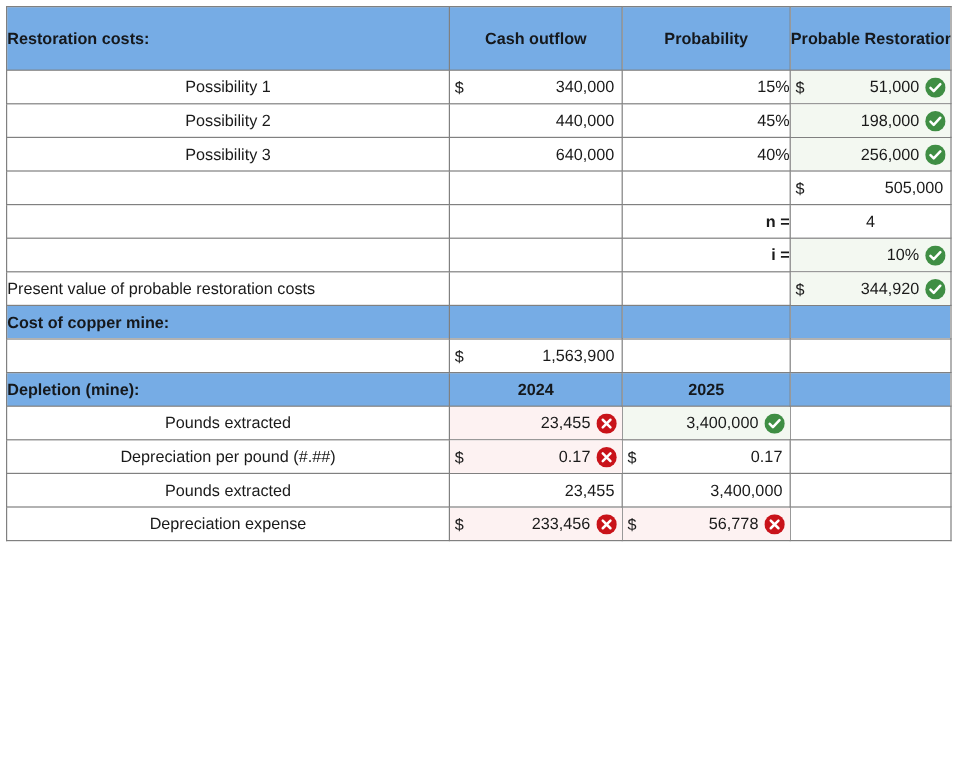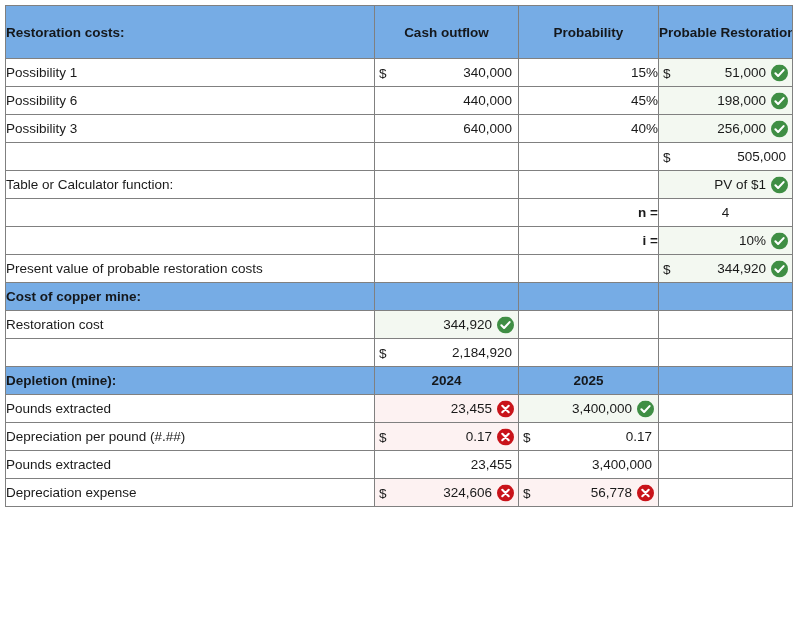--- a/index.html
+++ b/index.html
@@ -42,21 +42,21 @@
     background:#76ACE5;
     font-weight:bold;
     font-size:13.5px;
     color:#15181c;
   }
   .hdr-left{ padding-left:7px; text-align:left;}
   .hdr-ctr{ text-align:center; }
   .hdr-wrap{ white-space:normal; line-height:15px; text-align:center;}
 
   .lbl{ padding-left:8px; text-align:left;}
-  .lbl-ind{ padding-left:40px; text-align:left;}
+  .lbl-ind{ padding-left:40px; text-align:center;}
   .bold{font-weight:bold;}
 
   
   .money{position:relative;}
   .money .cur{
     position:absolute;left:4px;top:50%;transform:translateY(-50%);
   }
   .money .val{
     display:block;text-align:right;padding-right:6px;
   }
@@ -117,21 +117,21 @@
         <span class="mark">
           <svg width="17" height="17" viewBox="0 0 17 17">
                 <circle cx="8.5" cy="8.5" r="8.5" fill="#3F8E44"></circle>
                 <path d="M4.4 8.8 L7.1 11.5 L12.6 5.6" stroke="#fff" stroke-width="2.1" fill="none" stroke-linecap="round" stroke-linejoin="round"></path>
               </svg>
         </span>
       </td>
     </tr>
 
     <tr>
-      <td class="lbl-ind">Possibility 6</td>
+      <td class="lbl-ind">Possibility 2</td>
       <td class="money">
         <span class="cur"></span>
         <span class="val">440,000</span>
       </td>
       <td class="plain">45%</td>
       <td class="money has-icon fill-ok">
         <span class="cur"></span>
         <span class="val">198,000</span>
         <span class="mark">
           <svg width="17" height="17" viewBox="0 0 17 17">
@@ -164,34 +164,20 @@
     <tr>
       <td class="lbl"></td>
       <td class="blank"></td>
       <td class="blank"></td>
       <td class="money tot-top">
         <span class="cur">$</span>
         <span class="val">505,000</span>
       </td>
     </tr>
 
-    <tr>
-      <td class="lbl">Table or Calculator function:</td>
-      <td class="blank"></td>
-      <td class="blank"></td>
-      <td class="plain has-icon fill-ok" style="position:relative;">
-        <span>PV of $1</span>
-        <span class="mark">
-          <svg width="17" height="17" viewBox="0 0 17 17">
-                <circle cx="8.5" cy="8.5" r="8.5" fill="#3F8E44"></circle>
-                <path d="M4.4 8.8 L7.1 11.5 L12.6 5.6" stroke="#fff" stroke-width="2.1" fill="none" stroke-linecap="round" stroke-linejoin="round"></path>
-              </svg>
-        </span>
-      </td>
-    </tr>
 
     <tr>
       <td class="lbl"></td>
       <td class="blank"></td>
       <td class="plain bold">n =</td>
       <td class="ctr">4</td>
     </tr>
 
     <tr>
       <td class="lbl"></td>
@@ -226,41 +212,26 @@
 
     <tr>
       <td class="hdr hdr-left">Cost of copper mine:</td>
       <td class="hdr"></td>
       <td class="hdr"></td>
       <td class="hdr"></td>
     </tr>
 
 
 
-    <tr>
-      <td class="lbl-ind">Restoration cost</td>
-      <td class="money has-icon fill-ok">
-        <span class="cur"></span>
-        <span class="val">344,920</span>
-        <span class="mark">
-          <svg width="17" height="17" viewBox="0 0 17 17">
-                <circle cx="8.5" cy="8.5" r="8.5" fill="#3F8E44"></circle>
-                <path d="M4.4 8.8 L7.1 11.5 L12.6 5.6" stroke="#fff" stroke-width="2.1" fill="none" stroke-linecap="round" stroke-linejoin="round"></path>
-              </svg>
-        </span>
-      </td>
-      <td class="nob"></td>
-      <td class="nob"></td>
-    </tr>
 
     <tr>
       <td class="lbl"></td>
       <td class="money tot-top dbl-bottom">
         <span class="cur">$</span>
-        <span class="val">2,184,920</span>
+        <span class="val">1,563,900</span>
       </td>
       <td class="nob"></td>
       <td class="nob"></td>
     </tr>
 
     <tr>
       <td class="hdr hdr-left">Depletion (mine):</td>
       <td class="hdr hdr-ctr">2024</td>
       <td class="hdr hdr-ctr">2025</td>
       <td class="hdr"></td>
@@ -323,21 +294,21 @@
         <span class="cur"></span>
         <span class="val">3,400,000</span>
       </td>
       <td class="nob"></td>
     </tr>
 
     <tr>
       <td class="lbl-ind">Depreciation expense</td>
       <td class="money has-icon fill-bad tot-top dbl-bottom">
         <span class="cur">$</span>
-        <span class="val">324,606</span>
+        <span class="val">233,456</span>
         <span class="mark">
           <svg width="17" height="17" viewBox="0 0 17 17">
                 <circle cx="8.5" cy="8.5" r="8.5" fill="#C9131A"></circle>
                 <path d="M5.3 5.3 L11.7 11.7 M11.7 5.3 L5.3 11.7" stroke="#fff" stroke-width="2.1" stroke-linecap="round"></path>
               </svg>
         </span>
       </td>
       <td class="money has-icon fill-bad tot-top dbl-bottom">
         <span class="cur">$</span>
         <span class="val">56,778</span>

